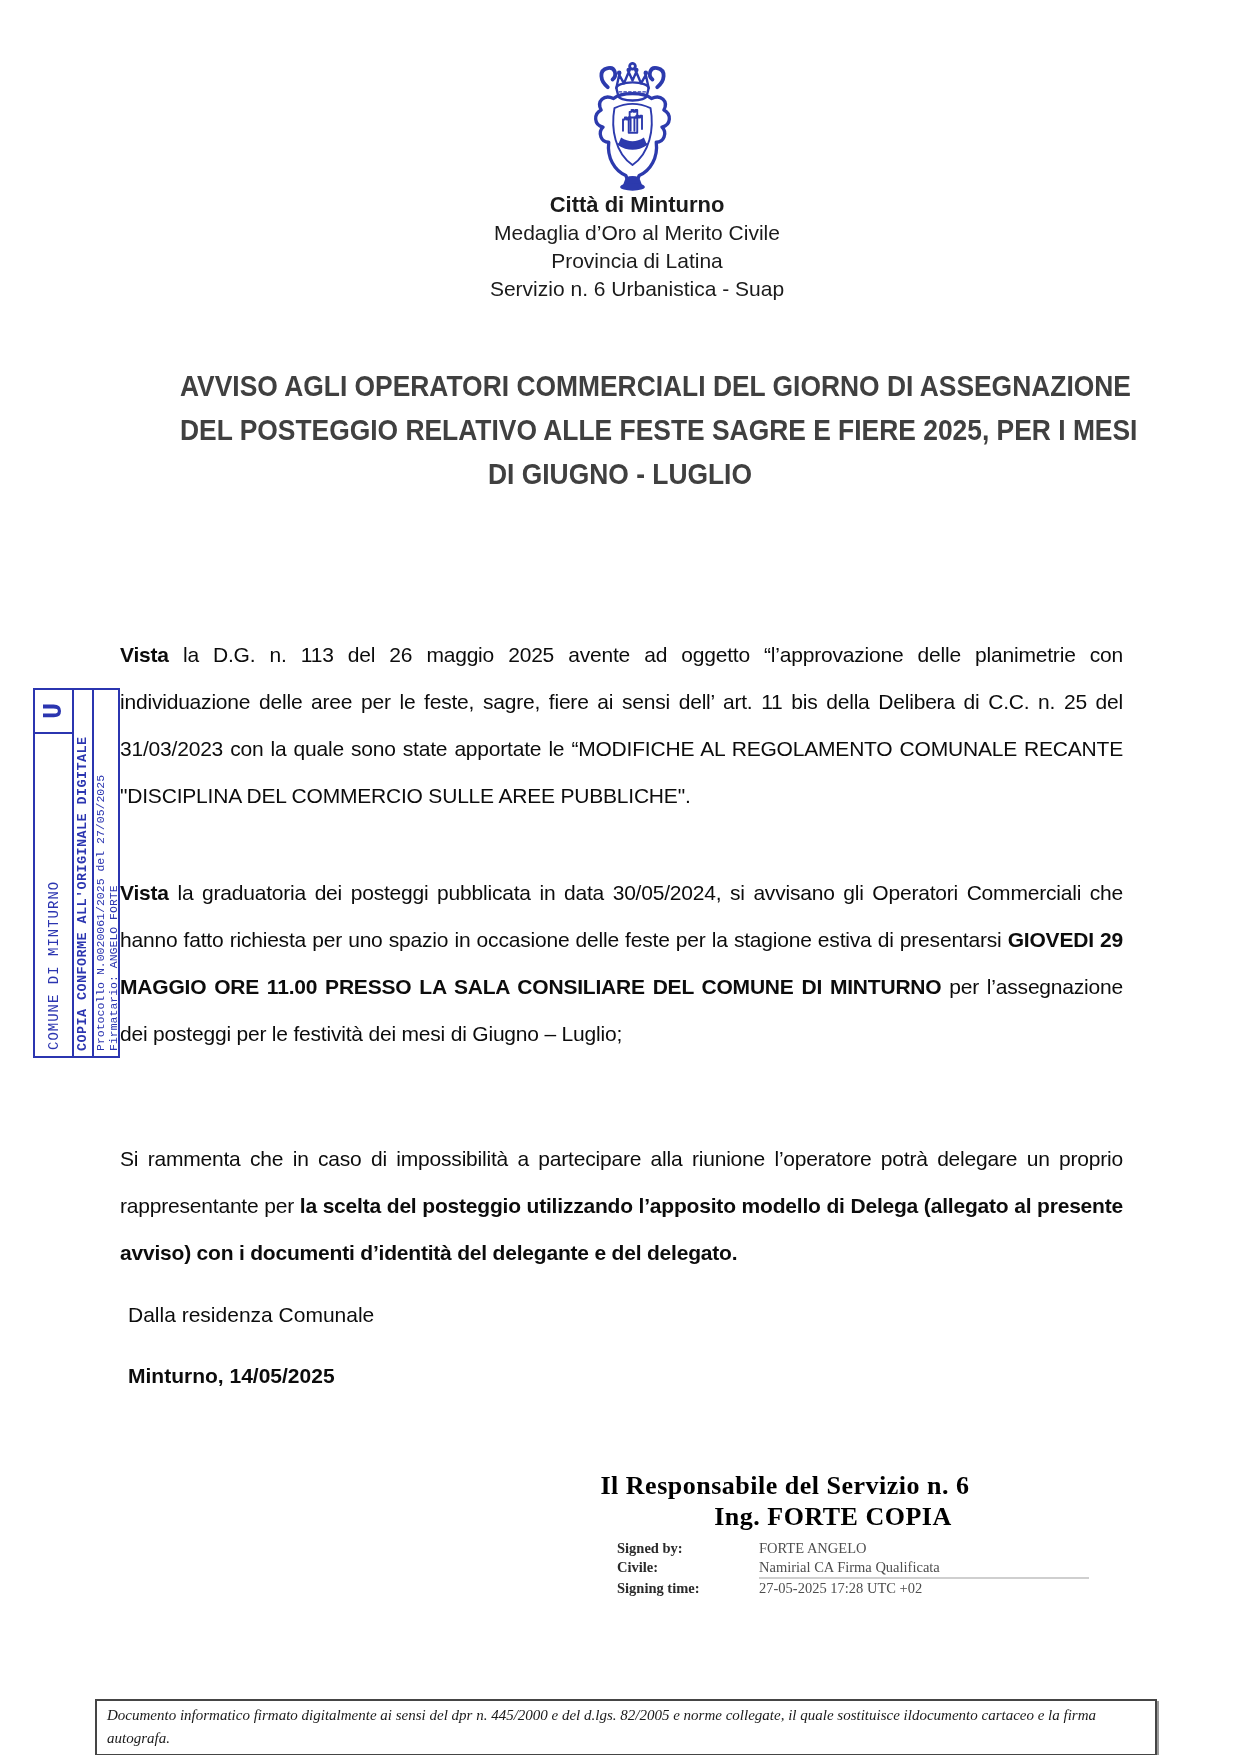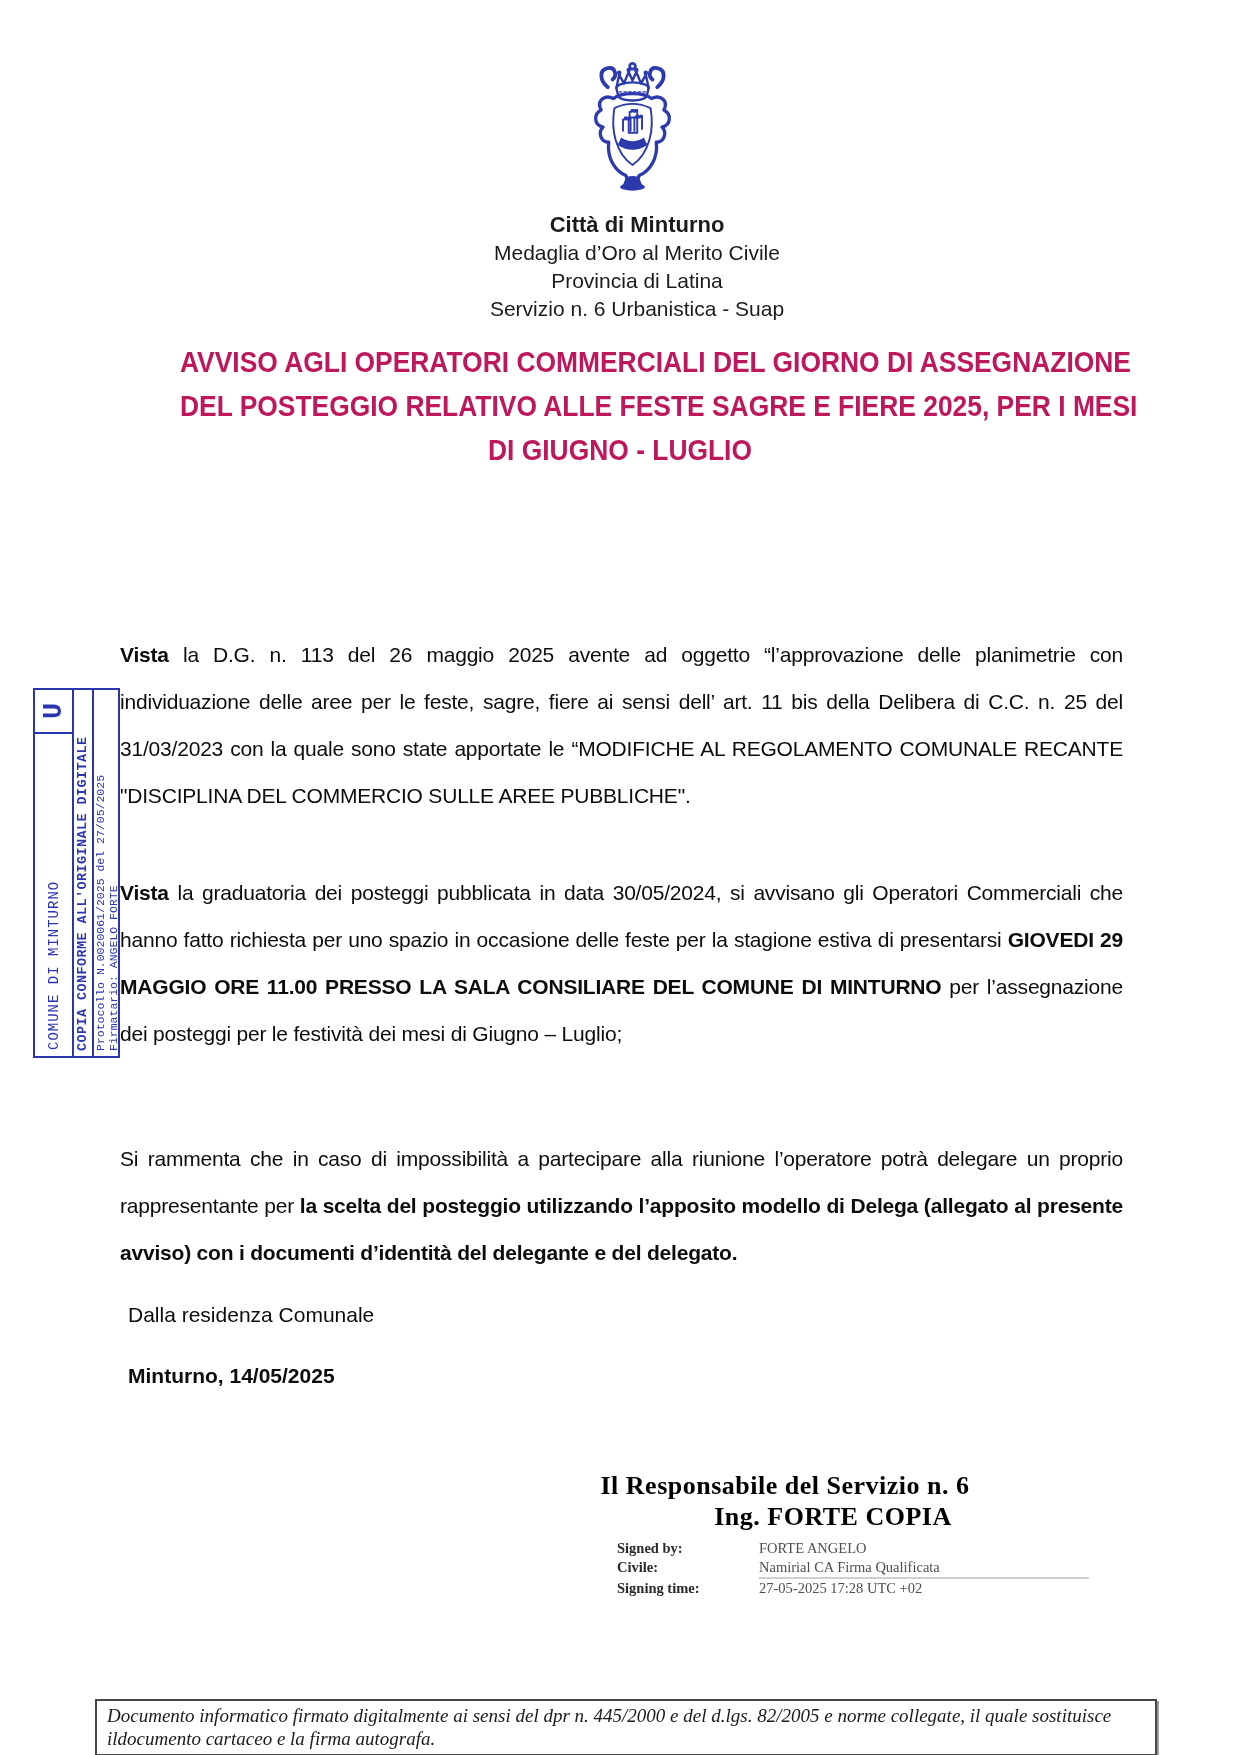--- a/index.html
+++ b/index.html
@@ -9,28 +9,28 @@
     margin:0 auto;
     background:#ffffff;
     overflow:hidden;
     font-family:"Liberation Sans",sans-serif;
     color:#111;
   }
   
   .crest{position:absolute;left:585px;top:62px;width:95px;height:132px;}
   .header-text{
     position:absolute;left:337px;top:191px;width:600px;
-    text-align:center;font-size:21px;line-height:28px;color:#1b1b1b;margin-top:20px;
+    text-align:center;font-size:21px;line-height:28px;color:#1b1b1b;
   }
   .header-text .city{font-weight:bold;font-size:22px;}
   
   .doc-title{
-    position:absolute;left:120px;top:340px;width:1000px;
+    position:absolute;left:120px;top:364px;width:1000px;
     text-align:center;font-weight:bold;font-size:30px;line-height:44px;
-    color:#be185d;
+    color:#404040;
   }
   .doc-title .tline{transform:scaleX(0.88);transform-origin:50% 50%;white-space:nowrap;}
   
   .para{
     position:absolute;left:120px;width:1003px;
     font-size:21px;line-height:47px;text-align:justify;
     letter-spacing:-0.2px;color:#0c0c0c;
   }
   .b{font-weight:bold;}
   .plain-line{position:absolute;left:120px;font-size:21px;color:#0c0c0c;margin-left:8px;}
@@ -64,21 +64,21 @@
   .sig-row{white-space:nowrap;}
   .sig-label{display:inline-block;width:142px;font-weight:bold;color:#2a2a2a;}
   .u-line{display:inline-block;width:330px;border-bottom:2px solid #cfcfcf;}
   
   .footer-box{
     position:absolute;left:95px;top:1699px;width:1062px;
     box-sizing:border-box;border:2px solid #454545;
     box-shadow:2px 2px 0 #9a9a9a;
     padding:3px 10px 4px 10px;
     font-family:"Liberation Serif",serif;font-style:italic;
-    font-size:19px;line-height:23px;color:#1a1a1a;
+    font-size:15px;line-height:23px;color:#1a1a1a;
   }
 </style>
 </head>
 <body>
 
 <div class="page">
 
   <svg class="crest" viewBox="0 0 100 138" fill="none" stroke="#2c3aad" stroke-width="3" stroke-linejoin="round" stroke-linecap="round">
 
     <path d="M24,26 C16,20 14,8 24,6 C32,4 34,14 29,18" stroke-width="4"></path>

